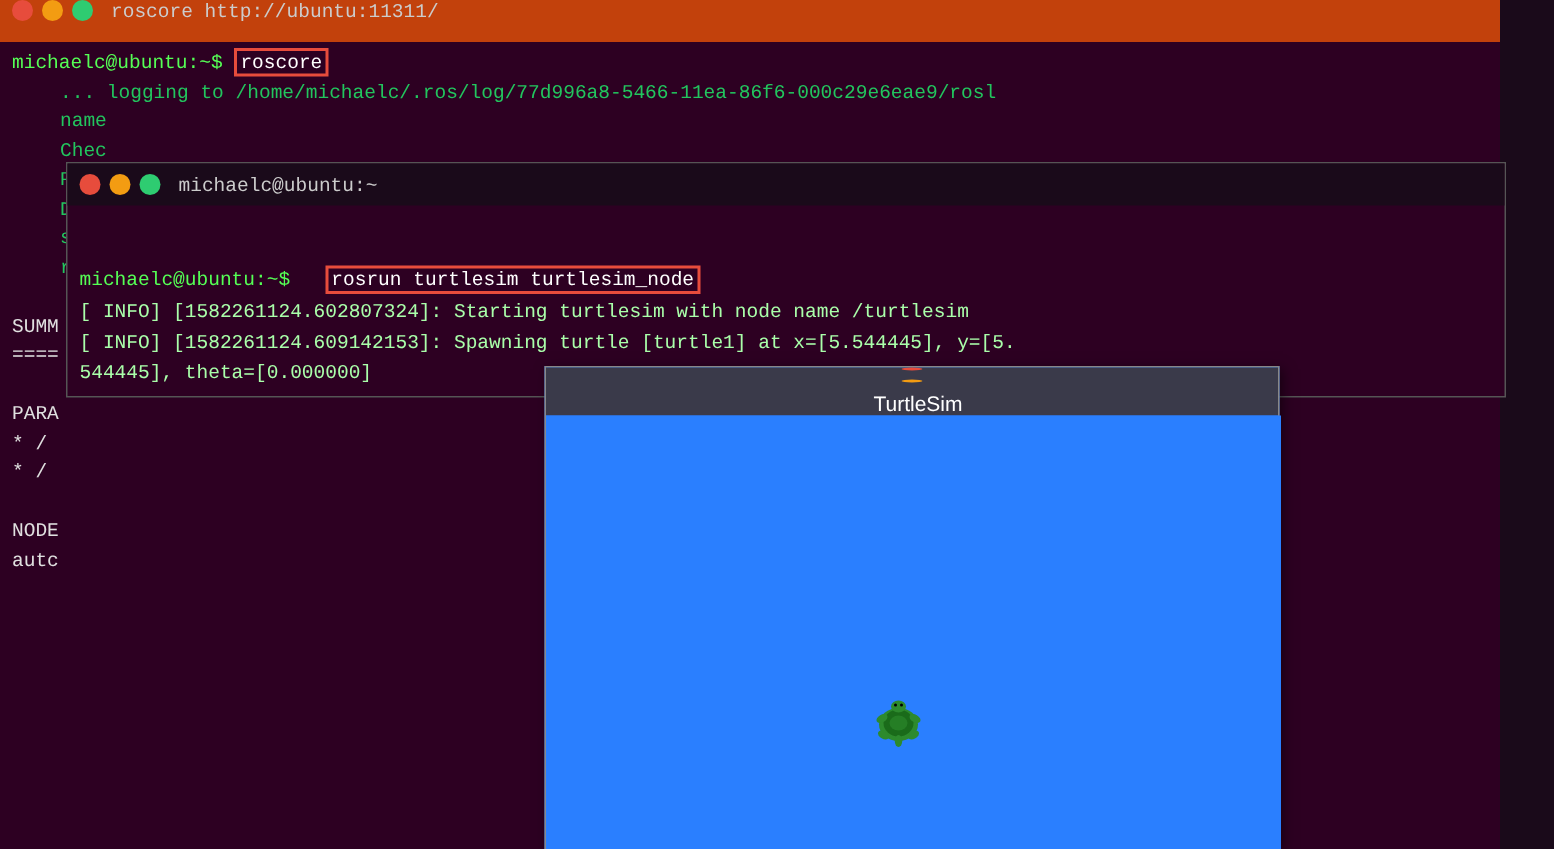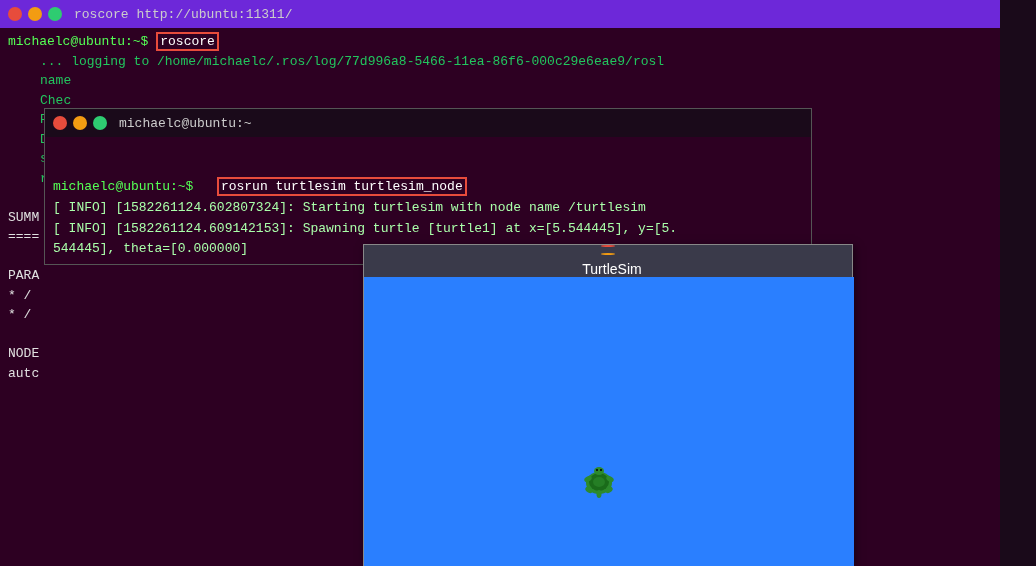--- a/index.html
+++ b/index.html
@@ -31,43 +31,42 @@
       background: #2d0022;
       color: #e0e0e0;
       font-size: 13px;
       overflow: hidden;
       z-index: 1;
     }
 
     
     .term1-titlebar {
       height: 28px;
-      background: #6d28d9;
+      background: #c2410c;
       display: flex;
-      align-items: center;
       padding: 0 8px;
       gap: 6px;
     }
     .term1-title {
       color: #ccc;
       font-size: 13px;
       margin-left: 6px;
     }
 
     .term1-content {
       padding: 4px 8px;
       line-height: 1.5;
     }
 
     
     .terminal-2 {
       position: absolute;
       top: 108px;
       left: 44px;
-      width: 768px;
+      width: 960px;
       background: #2d0022;
       color: #e0e0e0;
       font-size: 13px;
       z-index: 3;
       border: 1px solid #555;
     }
     .term2-titlebar {
       height: 28px;
       background: #1a0a1a;
       display: flex;

